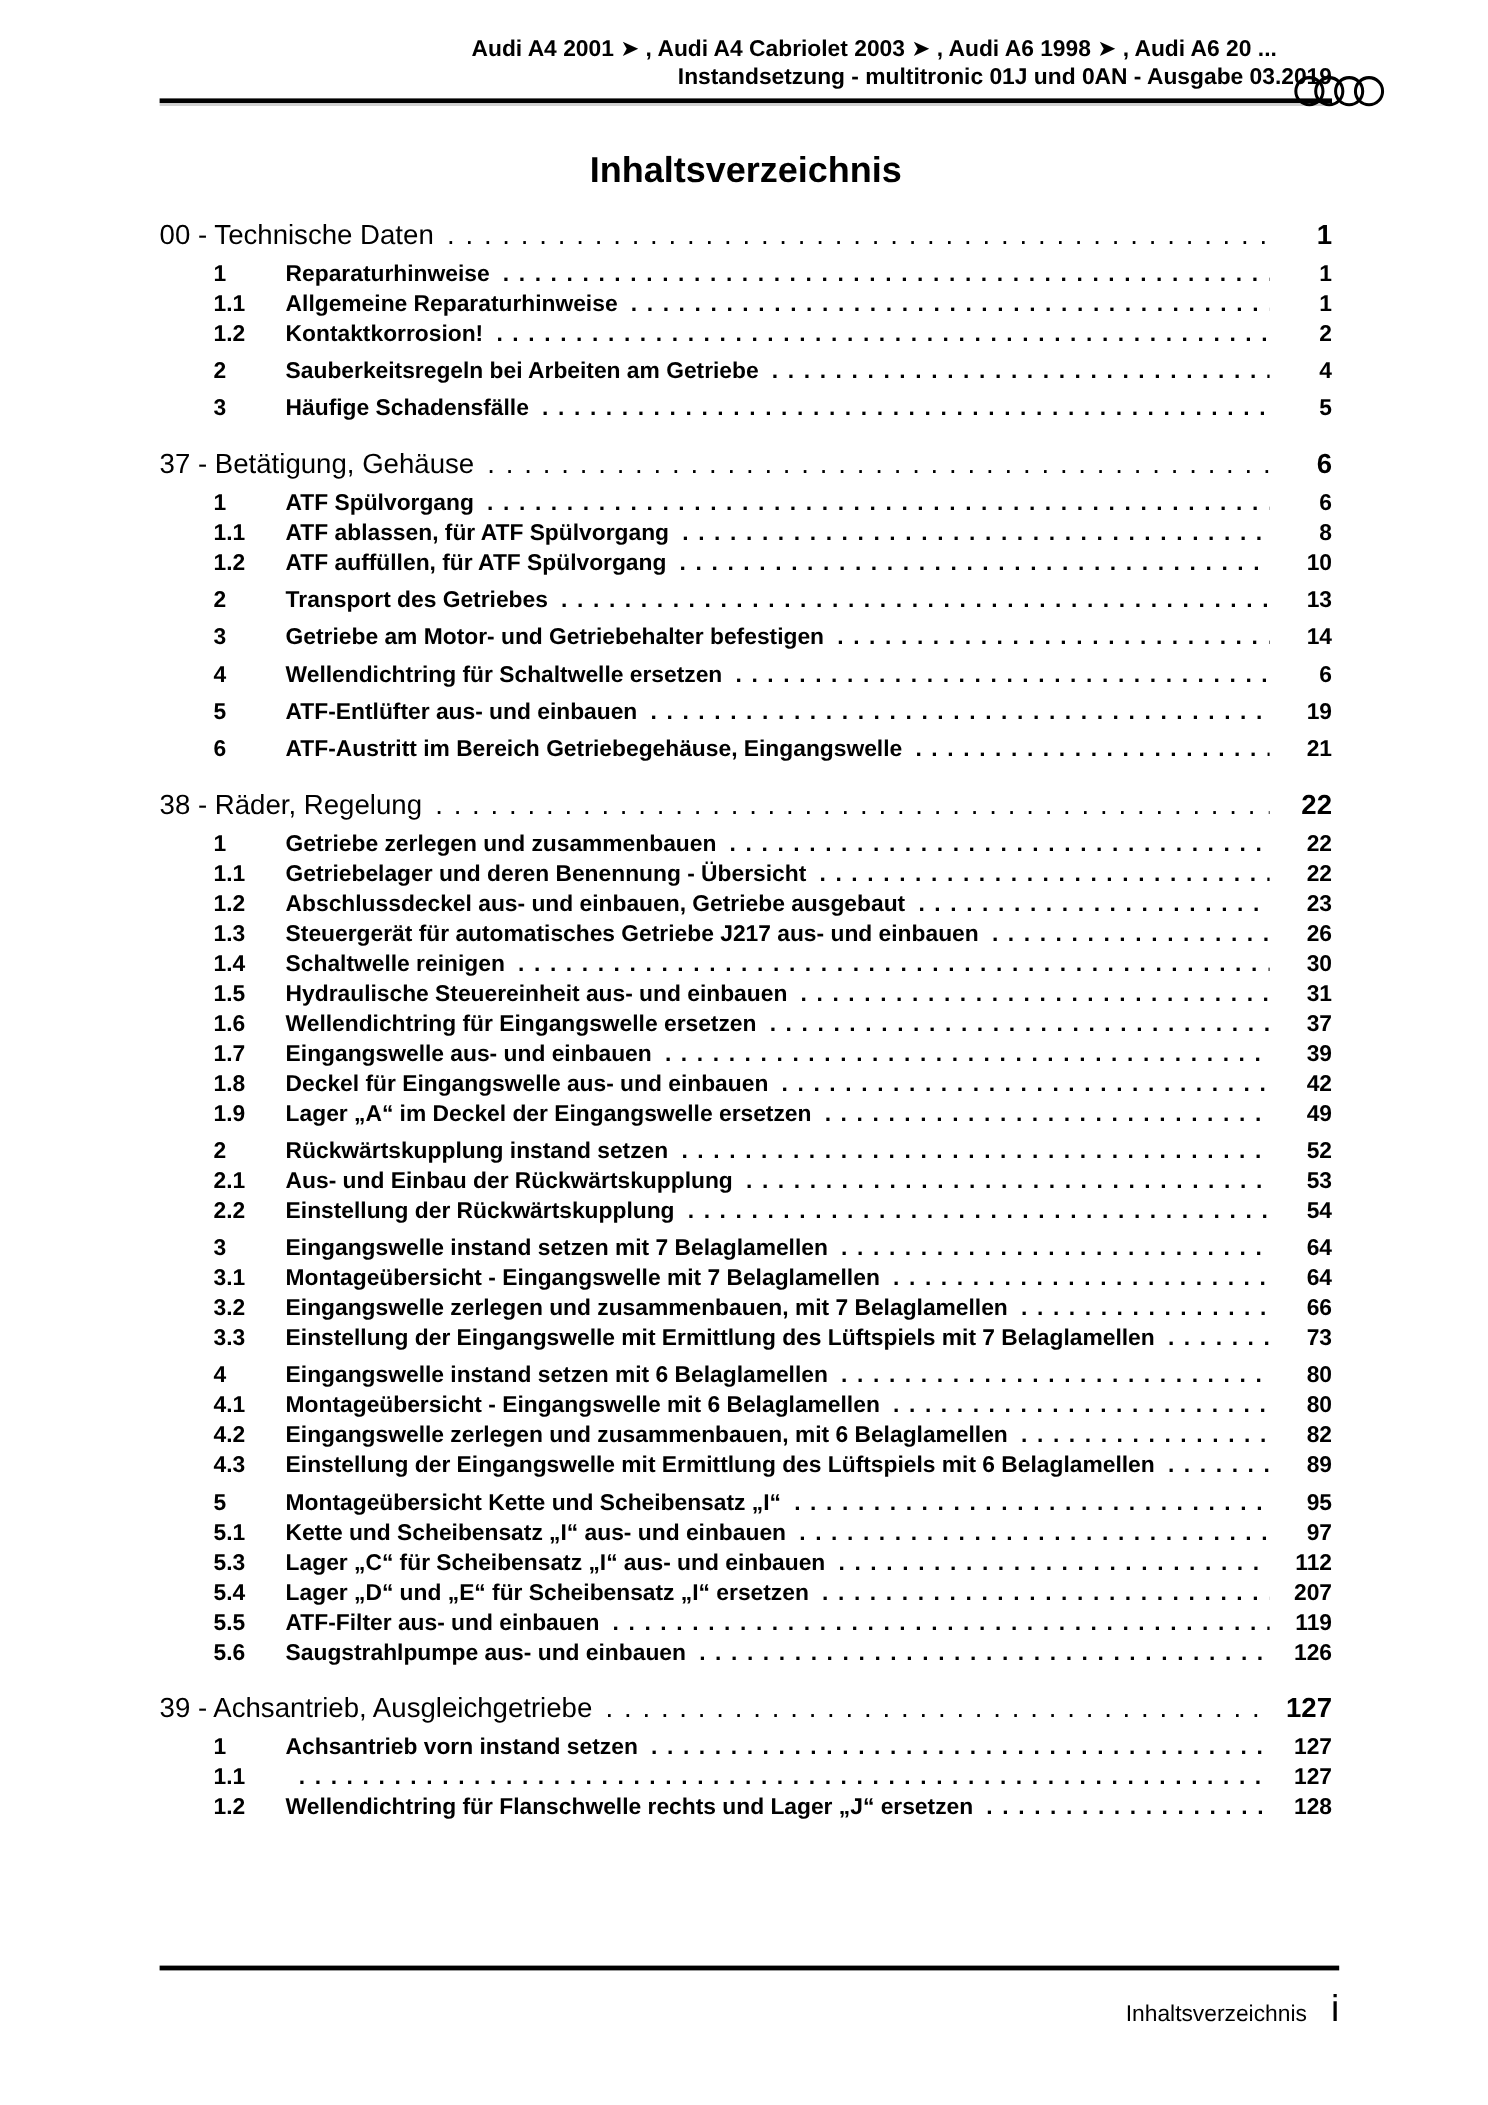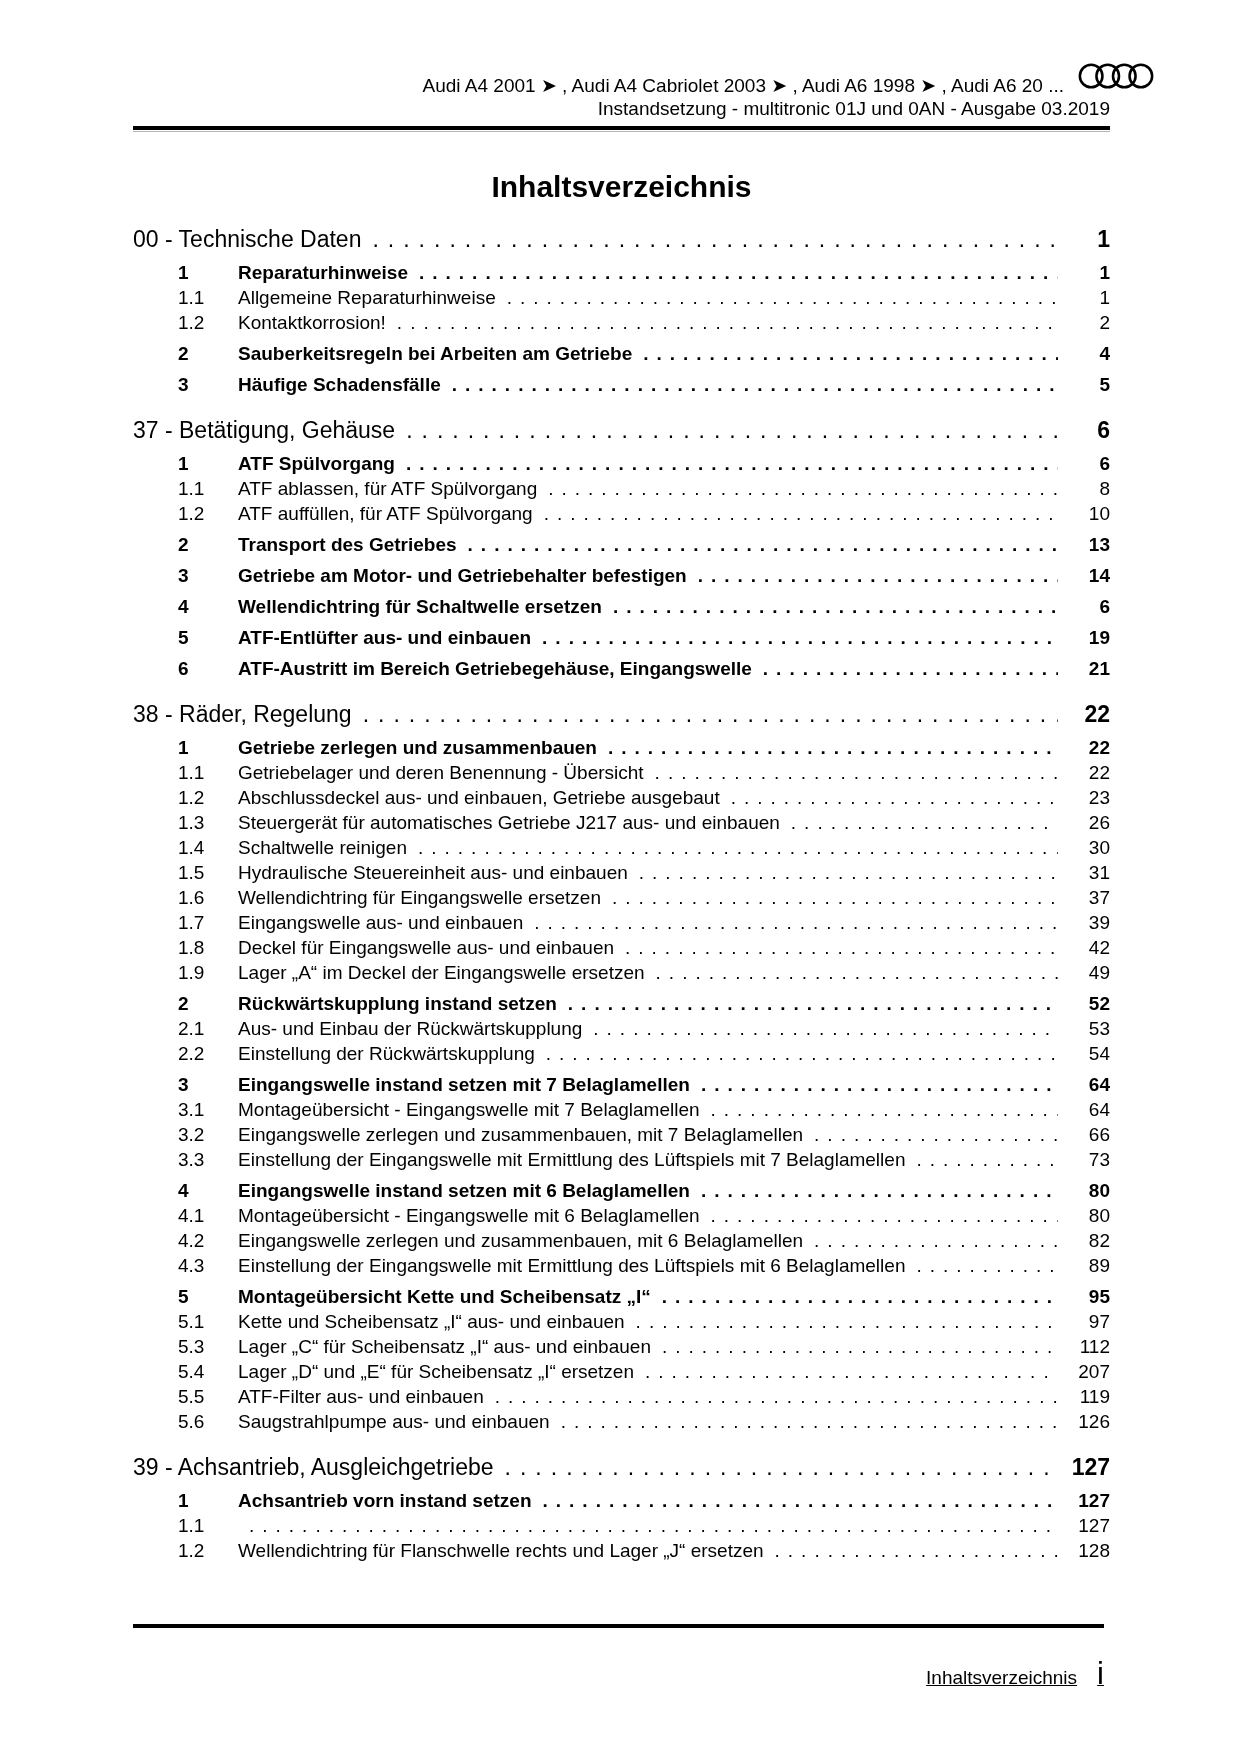--- a/index.html
+++ b/index.html
@@ -8,45 +8,45 @@
     width:1240px;height:1754px;
     margin:0 auto;
     background:#ffffff;
     color:#000;
     font-family:"Liberation Sans","DejaVu Sans",sans-serif;
     overflow:hidden;
   }
   .content{position:absolute;left:133px;right:130px;top:0;}
 
   
-  .header{position:relative;padding-top:74px;}
+  .header{position:relative;padding-top:30px;font-weight:bold;}
   .hline{display:block;text-align:right;font-size:19px;line-height:23px;white-space:nowrap;}
   .hline1{padding-right:46px;}
   .audi-logo{position:absolute;right:-44px;top:62px;width:76px;height:28px;}
   .rule-thick{height:4px;background:#000;margin-top:6px;}
   .rule-thin{height:1px;background:#b4b4b4;margin-top:1px;}
 
   
   .doc-title{text-align:center;font-size:30px;font-weight:bold;margin:38px 0 20px 0;}
 
   
   .toc{font-size:19px;}
   .chapter-row{display:flex;align-items:baseline;font-size:23px;line-height:30px;margin-top:18px;margin-bottom:3px;}
-  .entry{display:flex;align-items:baseline;line-height:25px;padding-left:45px;}
+  .entry{display:flex;align-items:baseline;line-height:25px;padding-left:45px;font-weight:bold;}
   .entry.l1{font-weight:bold;margin-top:6px;}
   .num{width:60px;flex:none;}
   .etitle,.ctitle{flex:none;white-space:nowrap;}
   .dots{flex:1;overflow:hidden;white-space:nowrap;min-width:16px;margin:0 6px 0 11px;}
   .dots::after{content:"...................................................................................................................................";letter-spacing:8px;}
   .chapter-row .dots::after{letter-spacing:9px;}
   .page-num{flex:none;min-width:46px;text-align:right;}
   .chapter-row .page-num{font-weight:bold;}
 
   
-  .footer{position:absolute;left:133px;right:136px;bottom:62px;border-top:4px solid #000;padding-top:28px;text-align:right;text-decoration:underline;}
+  .footer{position:absolute;left:133px;right:124px;bottom:62px;border-top:4px solid #000;padding-top:14px;text-align:right;}
   .footer-label{font-size:19px;vertical-align:baseline;}
   .footer-page{font-size:31px;margin-left:20px;vertical-align:baseline;}
 </style>
 </head>
 <body>
 
 <div class="page">
   <div class="content">
 
     <div class="header">

